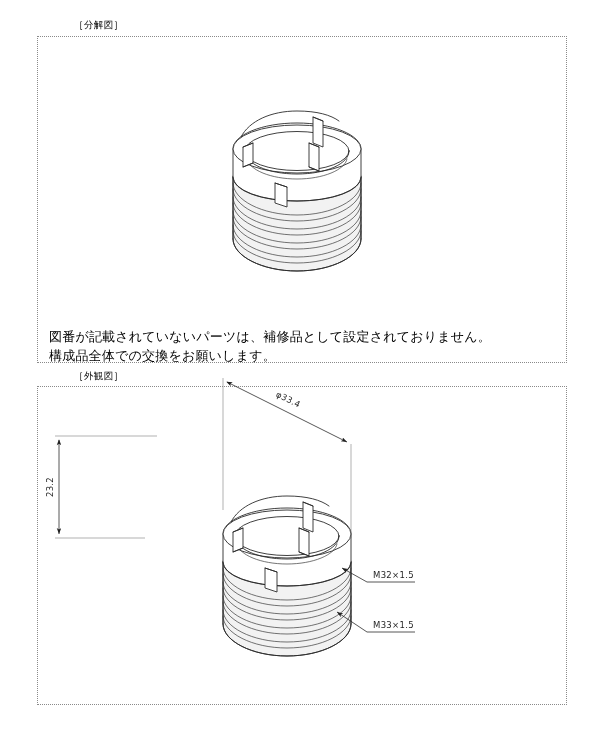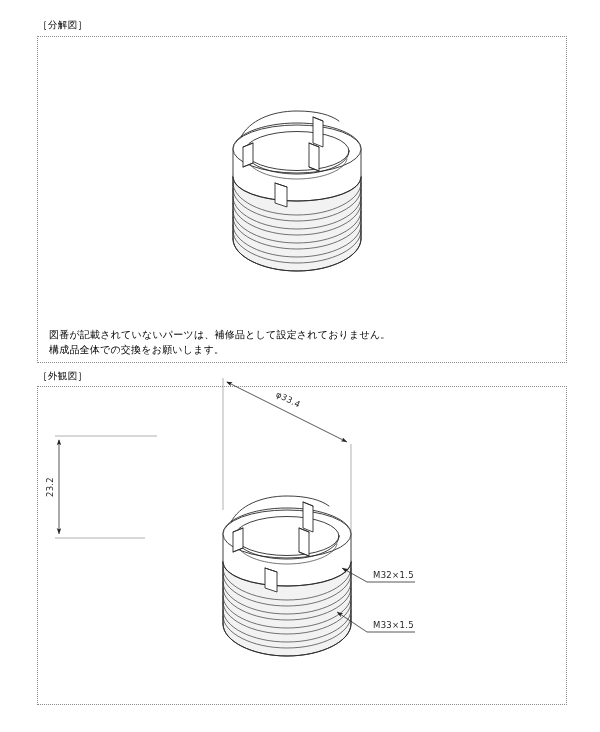--- a/index.html
+++ b/index.html
@@ -19,20 +19,21 @@
     position: absolute;
     inset: 0;
   }
 
   .section-label {
     position: absolute;
     font-size: 9.5px;
     letter-spacing: 0.4px;
     color: #000;
     white-space: nowrap;
+    margin-left: 36px;
   }
   #label-exploded { left: 38px; top: 19px; }
   #label-external { left: 38px; top: 370px; font-family: Liberation Serif, serif; }
 
   .panel {
     position: absolute;
     border: 1px dotted #8a8a8a;
     background: #ffffff;
     box-sizing: border-box;
   }
@@ -46,21 +47,21 @@
     left: 37px;
     top: 386px;
     width: 530px;
     height: 319px;
   }
 
   .note {
     position: absolute;
     left: 49px;
     top: 328px;
-    font-size: 10px;
+    font-size: 13px;
     line-height: 1.45;
     color: #000;
     white-space: pre-line;
     letter-spacing: 0.2px;
   }
 
   .drawing {
     position: absolute;
     left: 0;
     top: 0;

